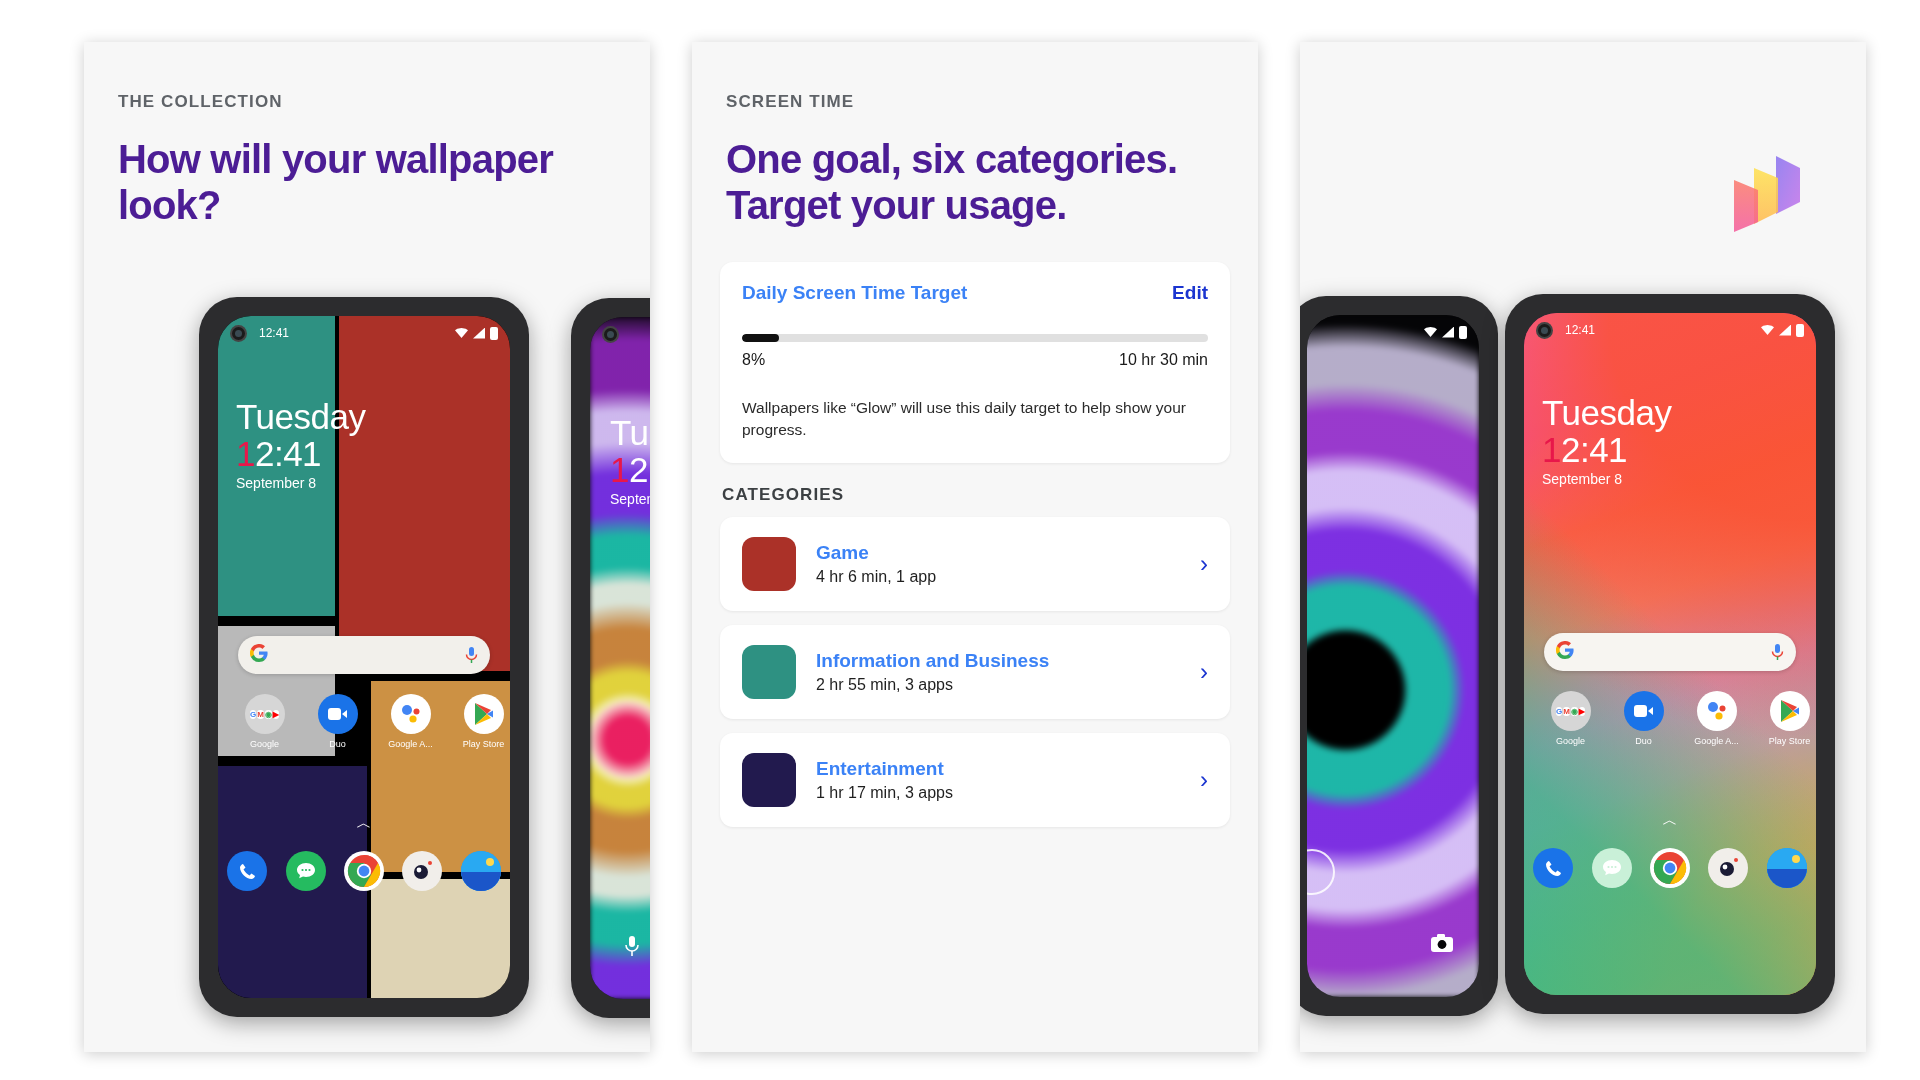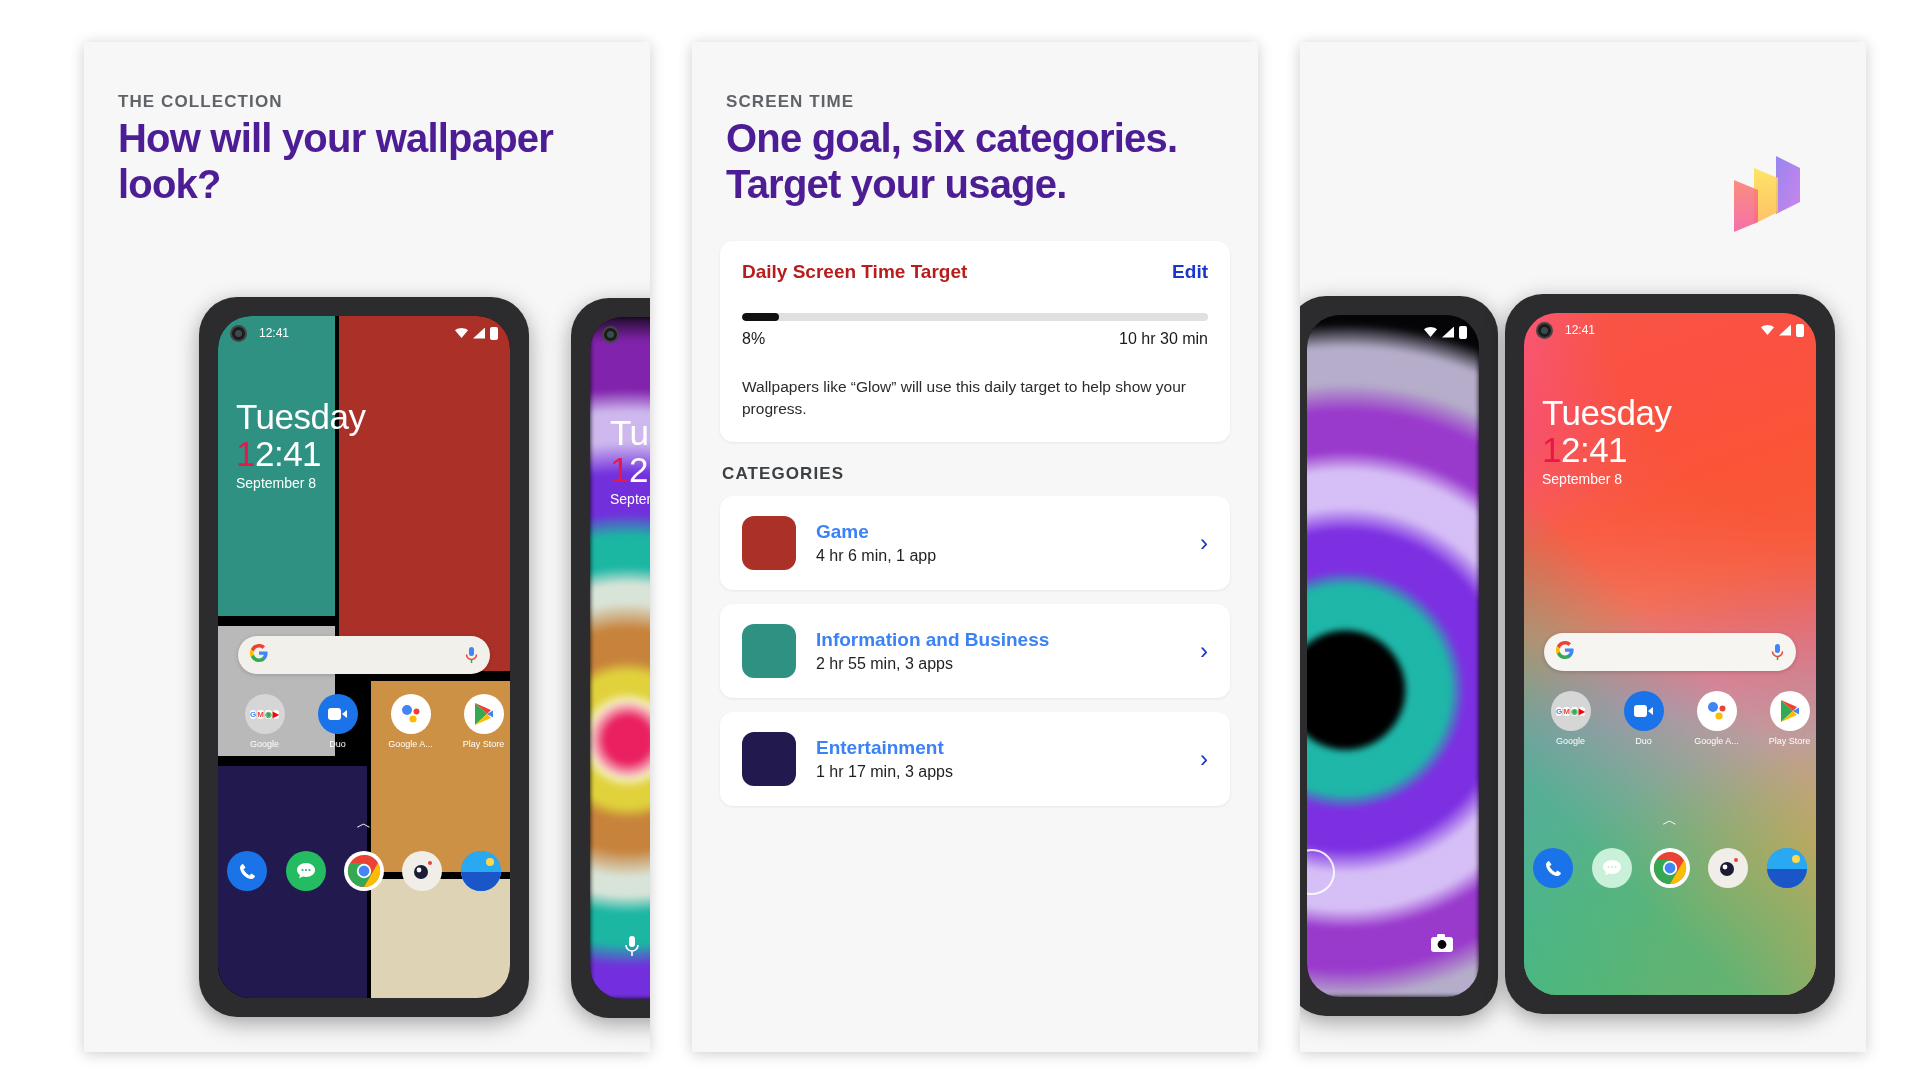--- a/index.html
+++ b/index.html
@@ -9,21 +9,21 @@
   .stage { position:relative; width:1920px; height:1080px; background:#fff; }
 
   
   .panel { position:absolute; top:42px; height:1010px; background:#f7f7f7;
            box-shadow:0 2px 14px rgba(0,0,0,.20); overflow:hidden; }
   #panel-left   { left:84px;  width:566px; }
   #panel-middle { left:692px; width:566px; }
   #panel-right  { left:1300px; width:566px; }
 
   .eyebrow { font-size:17px; font-weight:700; letter-spacing:1.1px;
-             color:#5f6368; margin:0 0 4px 0; }
+             color:#5f6368; margin:0 0 25px 0; }
   .headline { font-size:40px; line-height:1.14; font-weight:700;
               color:#4c1d95; letter-spacing:-0.8px; }
   .pad { padding:50px 34px 0 34px; }
 
   
   .phone { position:absolute; border-radius:38px; background:#2c2c2e;
            padding:19px; box-shadow:0 6px 22px rgba(0,0,0,.35); }
   .screen { position:relative; width:100%; height:100%; border-radius:33px;
             overflow:hidden; background:#000; }
   .statusbar { position:absolute; top:0; left:0; right:0; height:34px;
@@ -68,21 +68,21 @@
   .glyph-g { font-size:19px; font-weight:700; }
   .mic { width:13px; height:19px; }
 
   .arrow-up { position:absolute; color:#fff; font-size:15px; }
 
   
   .card { background:#fff; border-radius:13px; margin:0 0 14px 0;
           box-shadow:0 1px 3px rgba(0,0,0,.07); }
   .card-pad { padding:20px 22px 22px 22px; }
   .card-head { display:flex; align-items:center; justify-content:space-between; }
-  .card-title { font-size:19px; font-weight:700; color:#b91c1c; }
+  .card-title { font-size:19px; font-weight:700; color:#3b82f6; }
   .edit-link { font-size:19px; font-weight:700; color:#1b35d0; cursor:pointer; }
   .track { height:8px; background:#e0e0e0; border-radius:4px; margin:30px 0 0 0;
            position:relative; overflow:hidden; }
   .fill { position:absolute; left:0; top:0; bottom:0; background:#111;
           border-radius:4px; }
   .metarow { display:flex; justify-content:space-between; margin-top:9px;
              font-size:16px; color:#1a1a1a; }
   .note { margin-top:28px; font-size:15.5px; line-height:1.42; color:#2b2b2b; }
 
   .sec-label { font-size:17px; font-weight:700; letter-spacing:1.1px;

